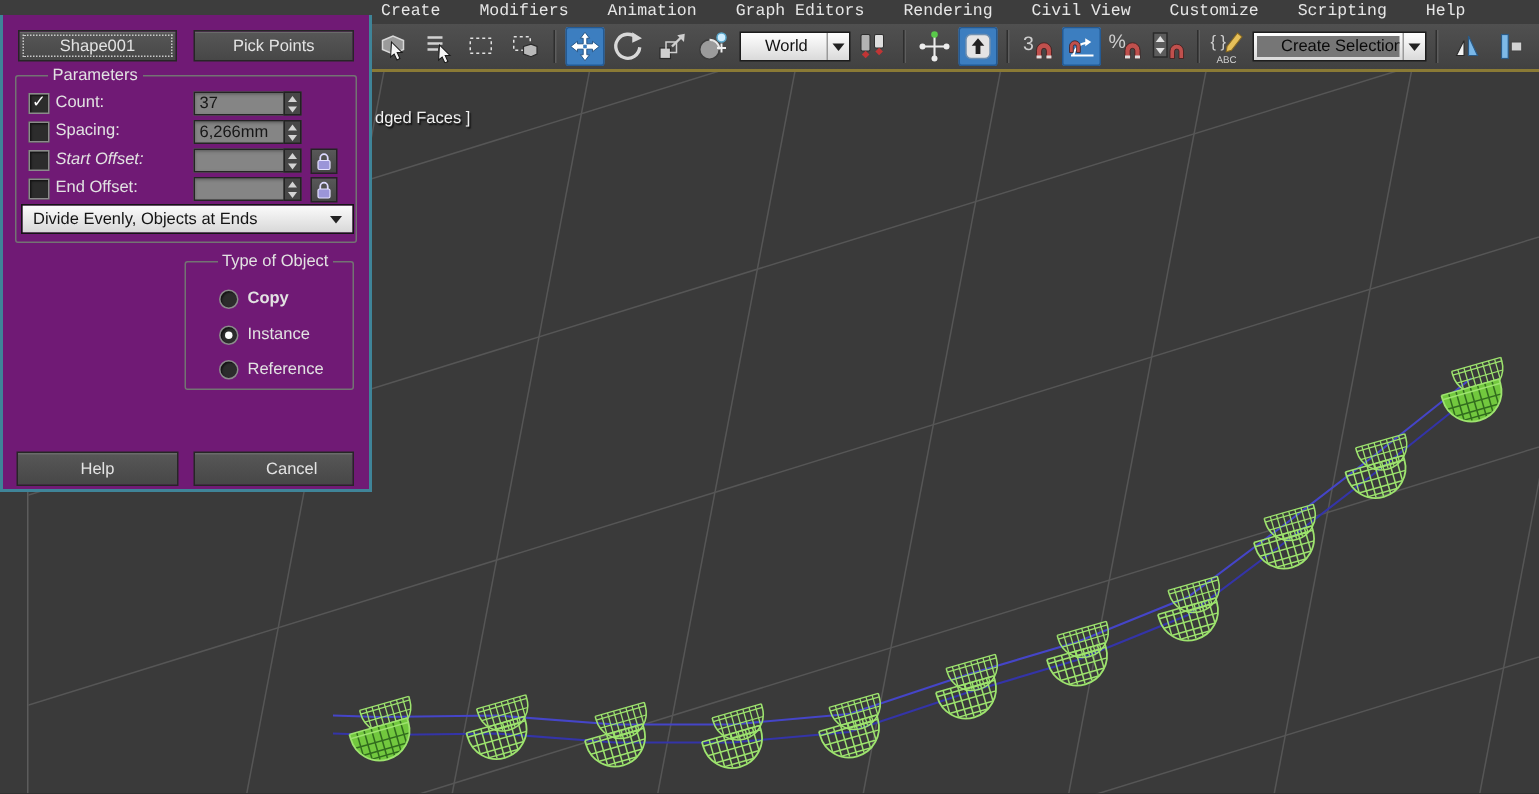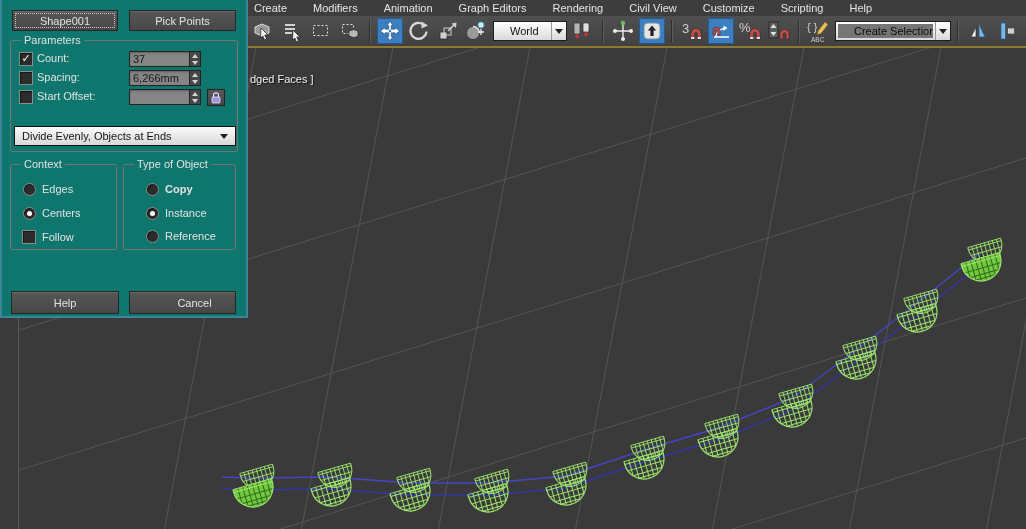--- a/index.html
+++ b/index.html
@@ -1,20 +1,20 @@
 <!DOCTYPE html>
 <html><head>
 <meta charset="utf-8">
 <style>
   html,body{margin:0;padding:0;background:#2a2a2a;}
   .stage{position:relative;width:1026px;height:529px;overflow:hidden;background:#3a3a3a;
          font-family:"Liberation Sans",sans-serif;-webkit-font-smoothing:antialiased;}
   
   .menubar{position:absolute;top:0;left:0;width:100%;height:16px;background:#3d3d3d;
-           display:flex;align-items:flex-start;gap:26px;padding-left:254px;box-sizing:border-box;z-index:3;}
+           display:flex;align-items:flex-start;gap:26px;padding-left:254px;box-sizing:border-box;z-index:3;font-family:Liberation Mono, monospace;}
   .menubar .mitem{color:#e6e6e6;font-size:11px;line-height:16px;white-space:nowrap;cursor:default;}
   .toolbar{position:absolute;top:16px;left:0;width:100%;height:32px;
            background:linear-gradient(#505050,#414141);border-bottom:2px solid #8a7a35;
            box-sizing:border-box;display:flex;align-items:center;gap:3px;padding-left:250px;z-index:3;}
   .tbtn{width:26px;height:26px;display:flex;align-items:center;justify-content:center;
         flex:0 0 auto;border-radius:2px;position:relative;}
   .tbtn.active{background:#3c7ec0;box-shadow:inset 0 0 0 1px #235a94, inset 0 1px 0 rgba(255,255,255,.25);}
   .tsep{width:0;height:22px;border-left:1px solid #2e2e2e;border-right:1px solid #5d5d5d;margin:0 3px;flex:0 0 auto;}
   .combo{height:20px;background:linear-gradient(#ffffff,#dadada);border:1px solid #1d1d1d;
          display:flex;align-items:center;font-size:11px;color:#111;flex:0 0 auto;box-sizing:border-box;}
@@ -22,29 +22,29 @@
   .combo .chev{width:14px;height:100%;display:flex;align-items:center;justify-content:center;border-left:1px solid #9a9a9a;}
   .tri-dn{width:0;height:0;border-left:4px solid transparent;border-right:4px solid transparent;border-top:5px solid #222;}
   .combo.sel-set{width:116px;}
   .combo.sel-set .ctext{background:#767676;color:#0a0a0a;margin:2px;height:14px;line-height:14px;}
   .combo.world{width:74px;}
   
   .vp-label{position:absolute;left:250px;top:57px;color:#f2f2f2;font-size:11px;z-index:2;text-shadow:1px 1px 1px rgba(0,0,0,.8);margin-top:16px;}
   .leftstrip{position:absolute;left:0;top:318px;bottom:0;width:18px;background:#3a3a3a;border-right:1px solid #5c5c5c;z-index:2;}
   svg.canvas{position:absolute;left:0;top:0;z-index:1;}
   
-  .dialog{position:absolute;left:0;top:0;width:248px;height:318px;background:#0f766e;
+  .dialog{position:absolute;left:0;top:10px;width:248px;height:318px;background:#701a75;
           border:2px solid #3f8498;border-top:none;box-sizing:border-box;z-index:4;
           font-size:11px;color:#e2e2e2;}
   .btn{position:absolute;background:linear-gradient(#575757,#474747);border:1px solid #262626;
        color:#e3e3e3;font-size:11px;display:flex;align-items:center;justify-content:center;
        box-shadow:inset 0 1px 0 #6a6a6a;box-sizing:border-box;cursor:default;}
   .btn.dotted{outline:1px dotted #c8c8c8;outline-offset:-4px;}
   fieldset.grp{position:absolute;border:1px solid #737373;border-radius:2px;margin:0;padding:0;box-sizing:border-box;background:transparent;}
-  fieldset.grp legend{font-size:11px;color:#e2e2e2;margin-left:10px;padding:0 3px;}
+  fieldset.grp legend{font-size:11px;color:#e2e2e2;margin-left:21px;padding:0 3px;}
   .prow{position:absolute;left:0;width:100%;height:17px;}
   .cb{position:absolute;width:12px;height:12px;background:#2c2c2c;border:1px solid #8b8b8b;
       box-shadow:inset 1px 1px 1px #141414;color:#fff;font-size:11px;line-height:11px;text-align:center;box-sizing:content-box;}
   .plabel{position:absolute;left:26px;top:1px;color:#e2e2e2;}
   .fld{position:absolute;width:56px;height:14px;background:#858585;border:1px solid #242424;
        box-shadow:inset 0 1px 2px #606060;color:#171717;font-size:11px;padding:0 3px;line-height:14px;}
   .spin{position:absolute;width:12px;height:16px;background:#474747;border:1px solid #222;box-sizing:border-box;
         display:flex;flex-direction:column;align-items:center;justify-content:space-around;}
   .tri-up-s{width:0;height:0;border-left:3px solid transparent;border-right:3px solid transparent;border-bottom:4px solid #d4d4d4;}
   .tri-dn-s{width:0;height:0;border-left:3px solid transparent;border-right:3px solid transparent;border-top:4px solid #d4d4d4;}
@@ -627,52 +627,58 @@
       <div class="prow" style="top:24px;">
         <span class="cb" style="left:8px;top:1px;"></span>
         <span class="plabel">Spacing:</span>
         <span class="fld" style="left:118px;">6,266mm</span>
         <span class="spin" style="left:178px;">
             <span class="tri-up-s"></span>
             <span class="tri-dn-s"></span>
           </span>
       </div>
 
-      <div class="prow" style="top:43px;">
+      <div class="prow" style="top:43px;font-style:italic;">
         <span class="cb" style="left:8px;top:1px;"></span>
         <span class="plabel">Start Offset:</span>
         <span class="fld" style="left:118px;"></span>
         <span class="spin" style="left:178px;">
             <span class="tri-up-s"></span>
             <span class="tri-dn-s"></span>
           </span>
         <span class="lockbtn" style="left:196px;top:0;">
           <svg width="12" height="13">
             <path d="M3.5 6 V4.3 a2.5 2.5 0 0 1 5 0 V6" fill="none" stroke="#ddd9ff" stroke-width="1.2"></path>
             <rect x="2" y="6" width="8" height="6" rx="1" fill="#9b95d8" stroke="#e6e2ff" stroke-width="0.8"></rect>
           </svg>
         </span>
       </div>
 
+      <div class="prow" style="top:62px;">
+        <span class="cb" style="left:8px;top:1px;"></span>
+        <span class="plabel">End Offset:</span>
+        <span class="fld" style="left:118px;"></span>
+        <span class="spin" style="left:178px;">
+            <span class="tri-up-s"></span>
+            <span class="tri-dn-s"></span>
+          </span>
+        <span class="lockbtn" style="left:196px;top:0;">
+          <svg width="12" height="13">
+            <path d="M3.5 6 V4.3 a2.5 2.5 0 0 1 5 0 V6" fill="none" stroke="#ddd9ff" stroke-width="1.2"></path>
+            <rect x="2" y="6" width="8" height="6" rx="1" fill="#9b95d8" stroke="#e6e2ff" stroke-width="0.8"></rect>
+          </svg>
+        </span>
+      </div>
     </fieldset>
 
     <div class="dlg-combo">
       <span>Divide Evenly, Objects at Ends</span>
       <span class="tri-dn"></span>
     </div>
 
-    <fieldset class="grp" style="left:8px;top:158px;width:107px;height:92px;">
-      <legend>Context</legend>
-      <span class="radio" style="left:12px;top:13px;"></span>
-      <span class="rlabel" style="left:31px;top:13px;">Edges</span>
-      <span class="radio sel" style="left:12px;top:37px;"></span>
-      <span class="rlabel" style="left:31px;top:37px;">Centers</span>
-      <span class="cb" style="left:11px;top:60px;"></span>
-      <span class="rlabel" style="left:31px;top:61px;">Follow</span>
-    </fieldset>
 
     <fieldset class="grp" style="left:121px;top:158px;width:113px;height:92px;">
       <legend>Type of Object</legend>
       <span class="radio" style="left:22px;top:13px;"></span>
       <span class="rlabel" style="left:41px;top:13px;font-weight:bold;">Copy</span>
       <span class="radio sel" style="left:22px;top:37px;"></span>
       <span class="rlabel" style="left:41px;top:37px;">Instance</span>
       <span class="radio" style="left:22px;top:60px;"></span>
       <span class="rlabel" style="left:41px;top:60px;">Reference</span>
     </fieldset>

